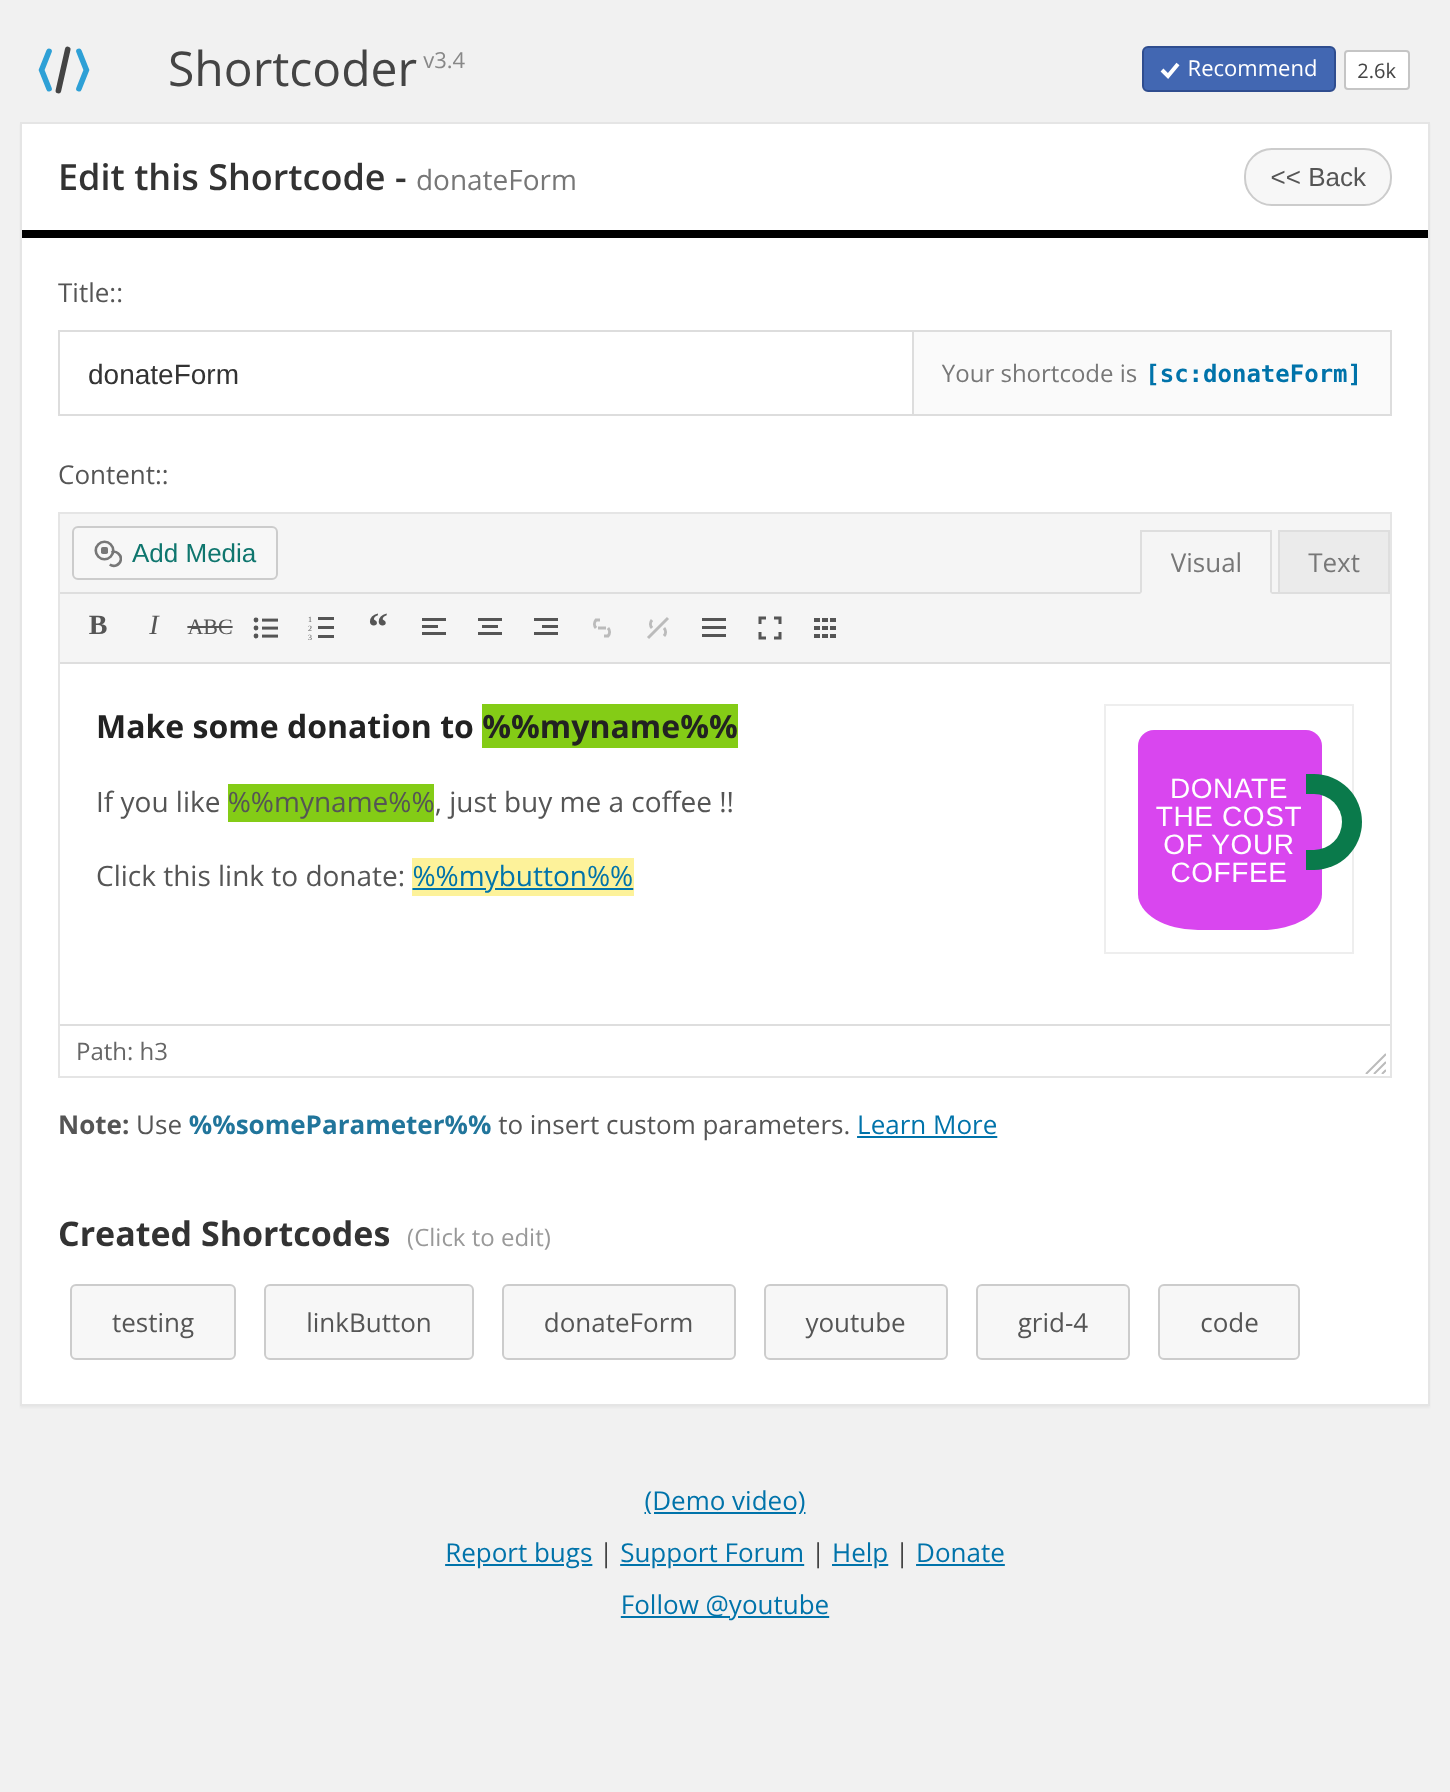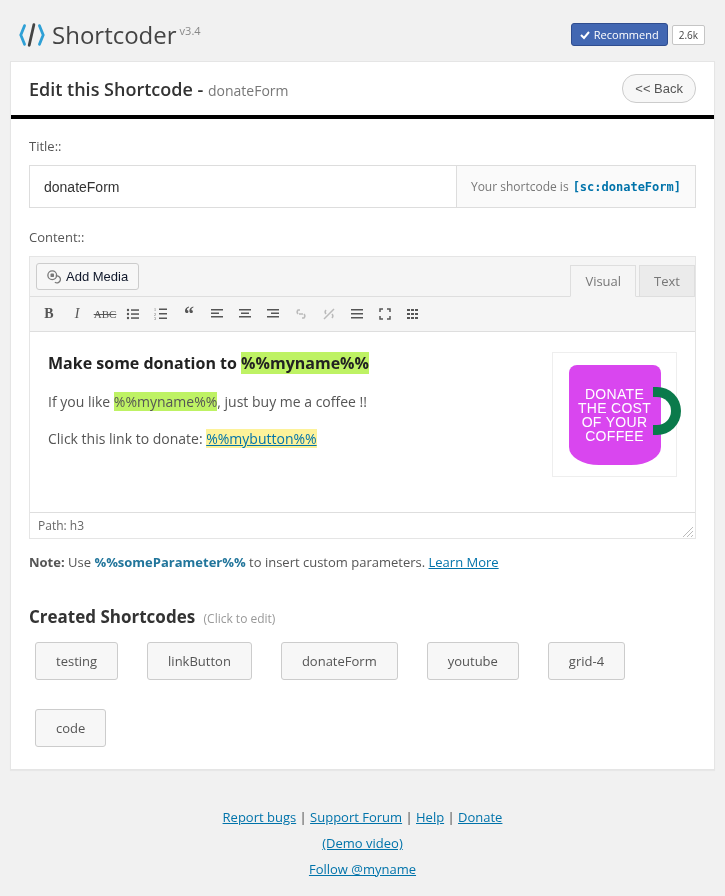--- a/index.html
+++ b/index.html
@@ -9,21 +9,21 @@
     color: #444;
     background: #f1f1f1;
     width: 725px;
   }
   .page-header {
     display: flex;
     align-items: center;
     justify-content: space-between;
     padding: 18px 20px 10px 18px;
   }
-  .logo-title { display: flex; align-items: center; }
+  .logo-title { display: flex; align-items: center; gap: 32px; }
   .logo-icon {
     display: inline-block;
     width: 28px;
     height: 28px;
     margin-right: 6px;
   }
   .page-title {
     font-size: 24px;
     font-weight: 400;
     color: #444;
@@ -116,21 +116,21 @@
     padding: 6px 0 0 6px;
     background: #f5f5f5;
     border-bottom: 1px solid #dedede;
   }
   .add-media-btn {
     background: #f7f7f7;
     border: 1px solid #ccc;
     border-radius: 3px;
     padding: 5px 10px;
     font-size: 13px;
-    color: #0f172a;
+    color: #0f766e;
     cursor: pointer;
     display: inline-flex;
     align-items: center;
     margin-bottom: 6px;
   }
   .add-media-btn svg { margin-right: 5px; }
   .tabs { display: flex; }
   .tab {
     border: 1px solid #dedede;
     border-bottom: none;
@@ -212,21 +212,21 @@
     text-align: center;
     letter-spacing: .3px;
     font-stretch: condensed;
   }
   .mce-content h3 {
     font-size: 16px;
     font-weight: 700;
     color: #222;
     margin-bottom: 18px;
   }
-  .hl-purple { background: #bef264; }
+  .hl-purple { background: #84cc16; }
   .hl-yellow { background: #fdf29a; color: #0073aa; text-decoration: underline; }
   .mce-content p { font-size: 14px; color: #555; margin-bottom: 18px; }
   .mce-path {
     border-top: 1px solid #dedede;
     background: #fff;
     padding: 4px 8px;
     font-size: 12px;
     color: #666;
     position: relative;
   }
@@ -239,21 +239,21 @@
   }
 
   .note-row { margin-top: 14px; font-size: 13px; color: #555; }
   .note-row .param { color: #21759b; font-weight: bold; }
   .note-row a { color: #0073aa; text-decoration: underline; }
 
   .created-header { padding: 16px 18px 0 18px; }
   .created-header h2 { font-size: 17px; font-weight: 700; color: #333; display: inline; }
   .created-header .hint { font-size: 12px; color: #999; margin-left: 5px; }
 
-  .sc-list { padding: 14px 18px 22px 24px; display: flex; flex-wrap: wrap; gap: 29px; }
+  .sc-list { padding: 14px 18px 22px 24px; display: flex; flex-wrap: wrap; gap: 14px; }
   .sc-pill {
     border: 1px solid #ccc;
     border-radius: 3px;
     background: #f7f7f7;
     padding: 9px 20px;
     font-size: 13px;
     color: #555;
     cursor: pointer;
   }
 
@@ -484,21 +484,21 @@
     <div class="sc-pill">testing</div>
     <div class="sc-pill">linkButton</div>
     <div class="sc-pill">donateForm</div>
     <div class="sc-pill">youtube</div>
     <div class="sc-pill">grid-4</div>
     <div class="sc-pill">code</div>
   </div>
 </div>
 
 <div class="footer">
+  <div class="row"><a href="#">(Demo video)</a></div>
   <div class="row">
     <a href="#">Report bugs</a> |
     <a href="#">Support Forum</a> |
     <a href="#">Help</a> |
     <a href="#">Donate</a>
   </div>
-  <div class="row"><a href="#">(Demo video)</a></div>
-  <div class="row"><a href="#">Follow @myname</a></div>
+  <div class="row"><a href="#">Follow @youtube</a></div>
 </div>
 
 </body></html>

